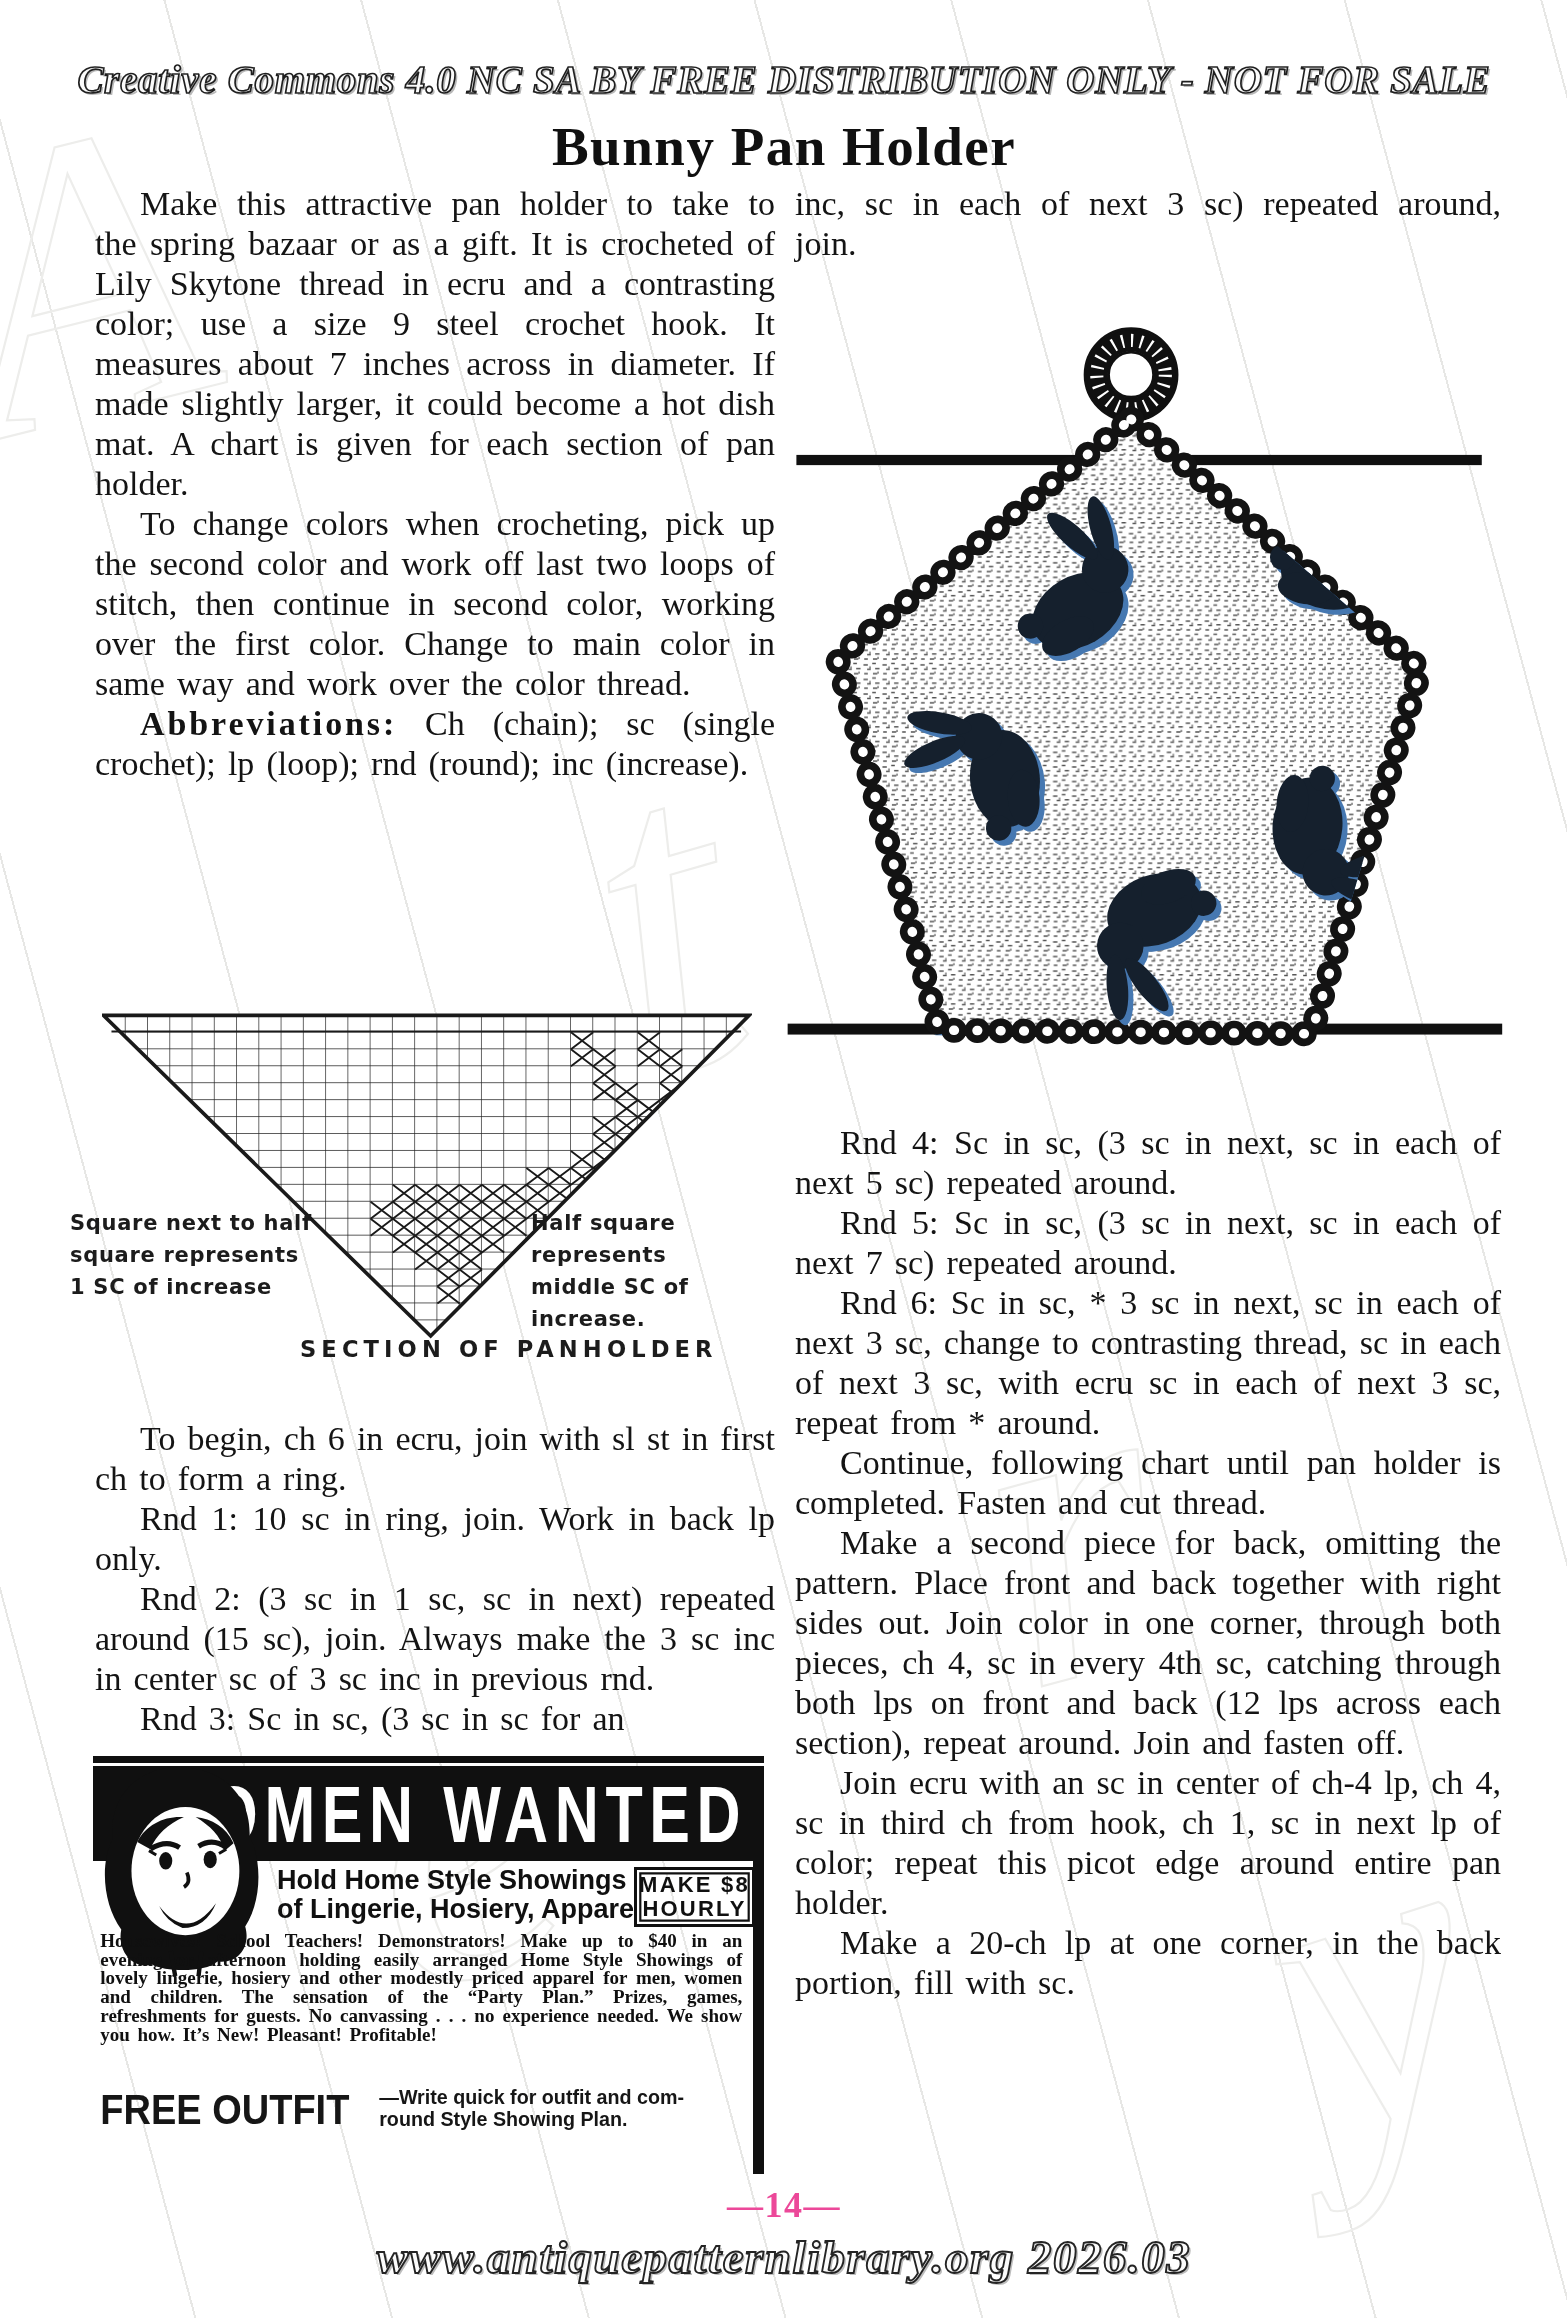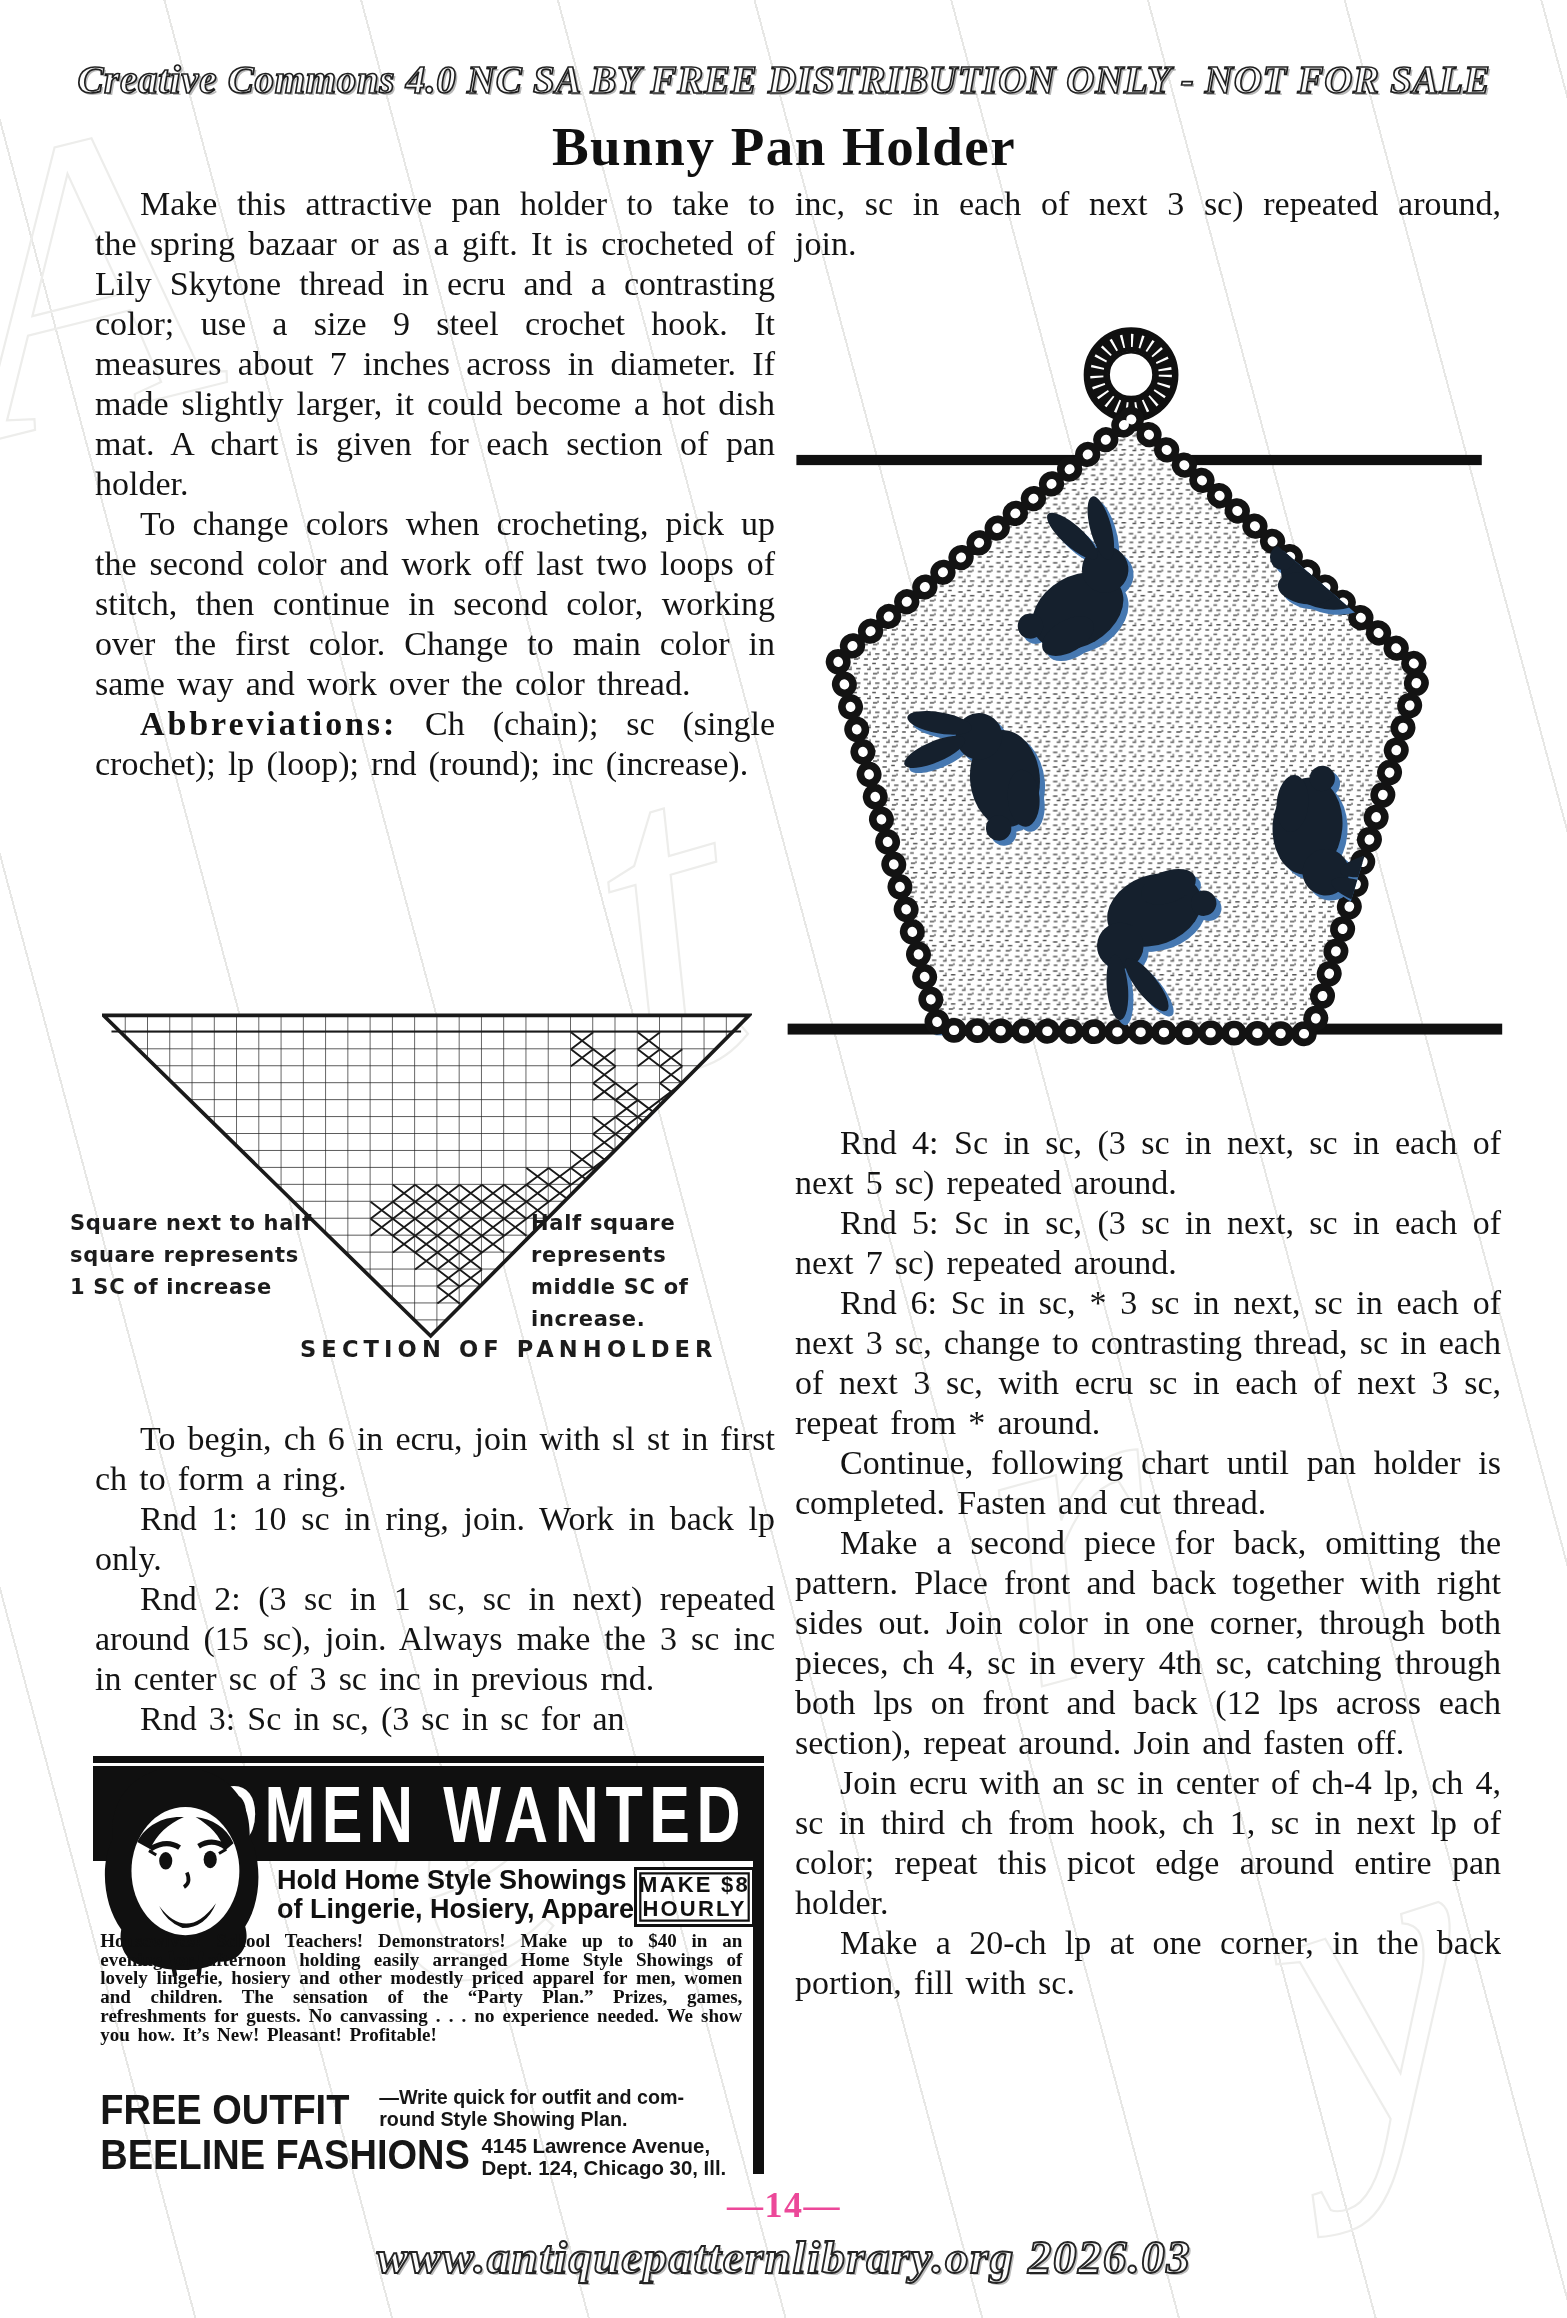--- a/index.html
+++ b/index.html
@@ -257,27 +257,20 @@
   <p class="ad-body">Housewives! School Teachers! Demonstrators! Make up to $40 in an evening or afternoon holding easily arranged Home Style Showings of lovely lingerie, hosiery and other modestly priced apparel for men, women and children. The sensation of the “Party Plan.” Prizes, games, refreshments for guests. No canvassing . . . no experience needed. We show you how. It’s New! Pleasant! Profitable!</p>
 
   <div class="ad-free-row">
     <span class="ad-free">FREE OUTFIT</span>
     <span class="ad-free-text">
       <span>—Write quick for outfit and com-</span><br>
       <span>round Style Showing Plan.</span>
     </span>
   </div>
 
-  <div class="ad-company-row">
-    <span class="ad-company">BEELINE FASHIONS</span>
-    <span class="ad-address">
-      <span>4145 Lawrence Avenue,</span><br>
-      <span>Dept. 124, Chicago 30, Ill.</span>
-    </span>
-  </div>
 </div>
 
 <div class="col" style="left:795px;top:184px;width:706px;">
   <p class="body-text">inc, sc in each of next 3 sc) repeated around, join.</p>
 </div>
 
 <svg class="layer" style="left:786px;top:312px;" width="782" height="786" viewBox="0 0 1072 1078">
   <defs>
     <pattern id="stipple" width="26" height="20" patternUnits="userSpaceOnUse">
       <path d="M2 4 h6 M14 2 h5 M7 10 h5 M18 9 h6 M3 16 h5 M15 16 h6" stroke="#161616" stroke-width="2.3" opacity="0.75"></path>

